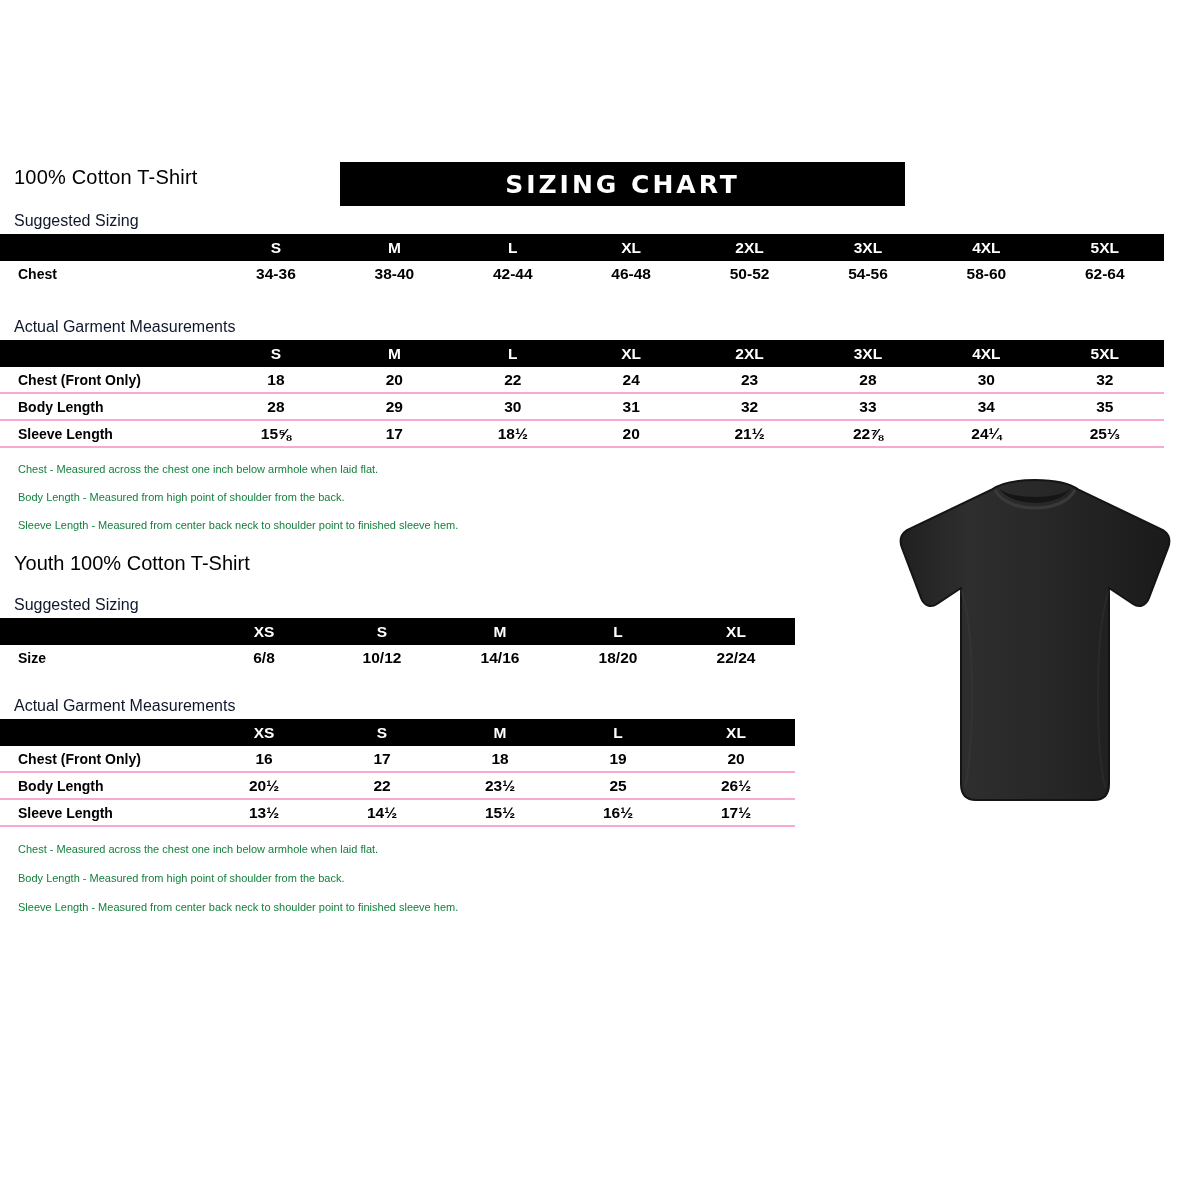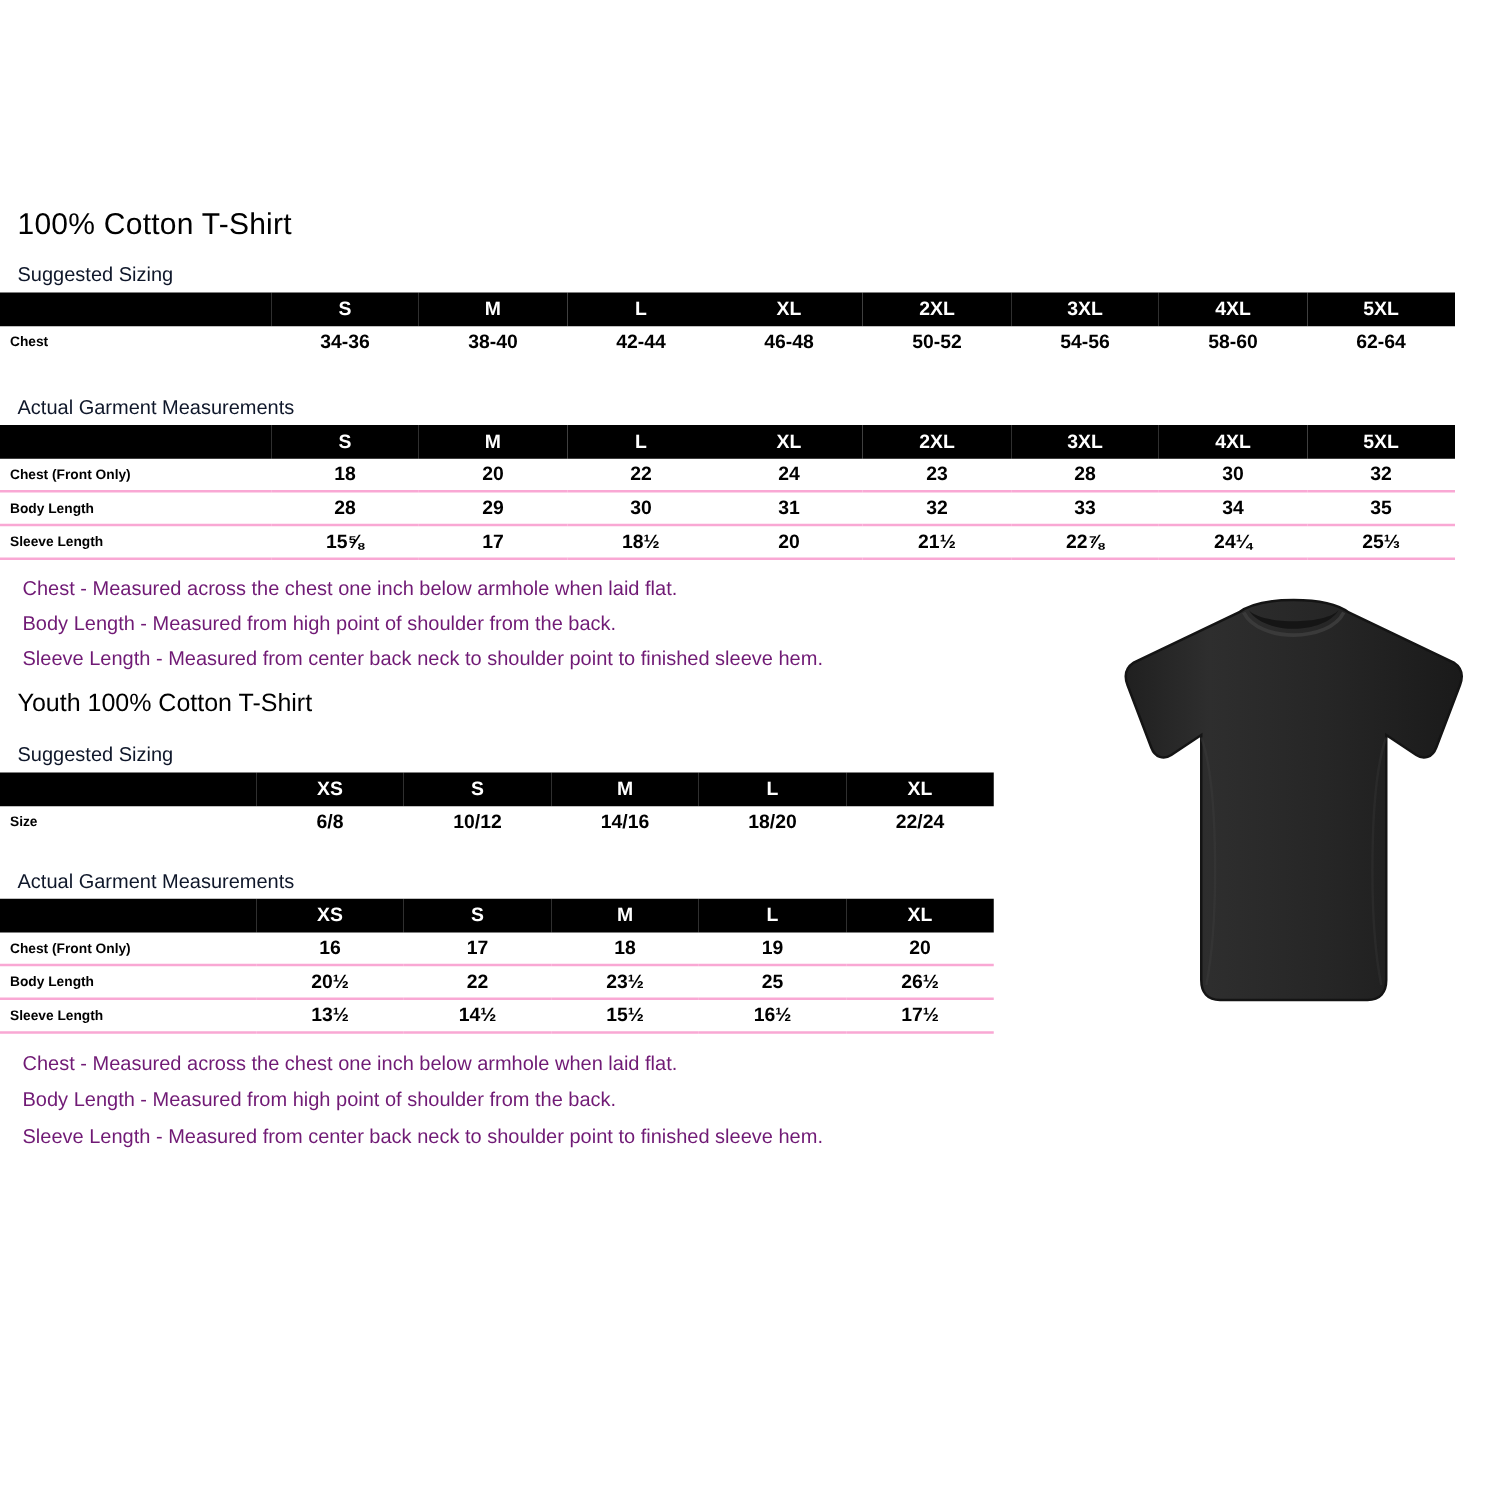--- a/index.html
+++ b/index.html
@@ -21,21 +21,21 @@
     top: 0;
     width: 1200px;
     height: 1200px;
   }
 
   
   .adult-title {
     position: absolute;
     left: 14px;
     top: 166px;
-    font-size: 24px;
+    font-size: 20px;
     font-weight: normal;
     letter-spacing: 0.2px;
     white-space: nowrap;
   }
   .sizing-chart-banner {
     position: absolute;
     left: 340px;
     top: 162px;
     width: 565px;
     height: 44px;
@@ -78,40 +78,40 @@
     font-weight: bold;
     text-align: center;
     height: 27px;
   }
   table.sz thead th.corner {
     background: #000000;
     text-align: left;
   }
   table.sz tbody td.rowhead {
     text-align: left;
-    padding-left: 8px;
+    padding-left: 18px;
     font-weight: bold;
-    font-size: 11px;
+    font-size: 14px;
   }
   table.sz tbody td.val {
     text-align: center;
     font-weight: bold;
   }
   table.sz tbody tr.ruled td {
     border-bottom: 2px solid #f9a8d4;
   }
 
   
   table.plain tbody td { border: none; }
 
   
   .note {
     position: absolute;
-    font-size: 16px;
-    color: #701a75;
+    font-size: 11px;
+    color: #15803d;
     white-space: nowrap;
   }
 
   
   .youth-title {
     position: absolute;
     left: 14px;
     top: 552px;
     font-size: 20px;
     white-space: nowrap;
@@ -126,20 +126,23 @@
     height: 330px;
   }
 </style>
 </head>
 <body>
 
 <div class="page">
 
   <div class="adult-title">100% Cotton T-Shirt</div>
 
+  <div class="sizing-chart-banner">
+    <span class="txt">SIZING CHART</span>
+  </div>
 
   <div class="sub-label" style="left:14px; top:212px;">Suggested Sizing</div>
 
   <table class="sz plain" id="adult-suggested" style="left:0px; top:234px; width:1164px;">
     <colgroup>
       <col style="width:216px">
         <col style="width:118px">
         <col style="width:118px">
         <col style="width:118px">
         <col style="width:118px">

